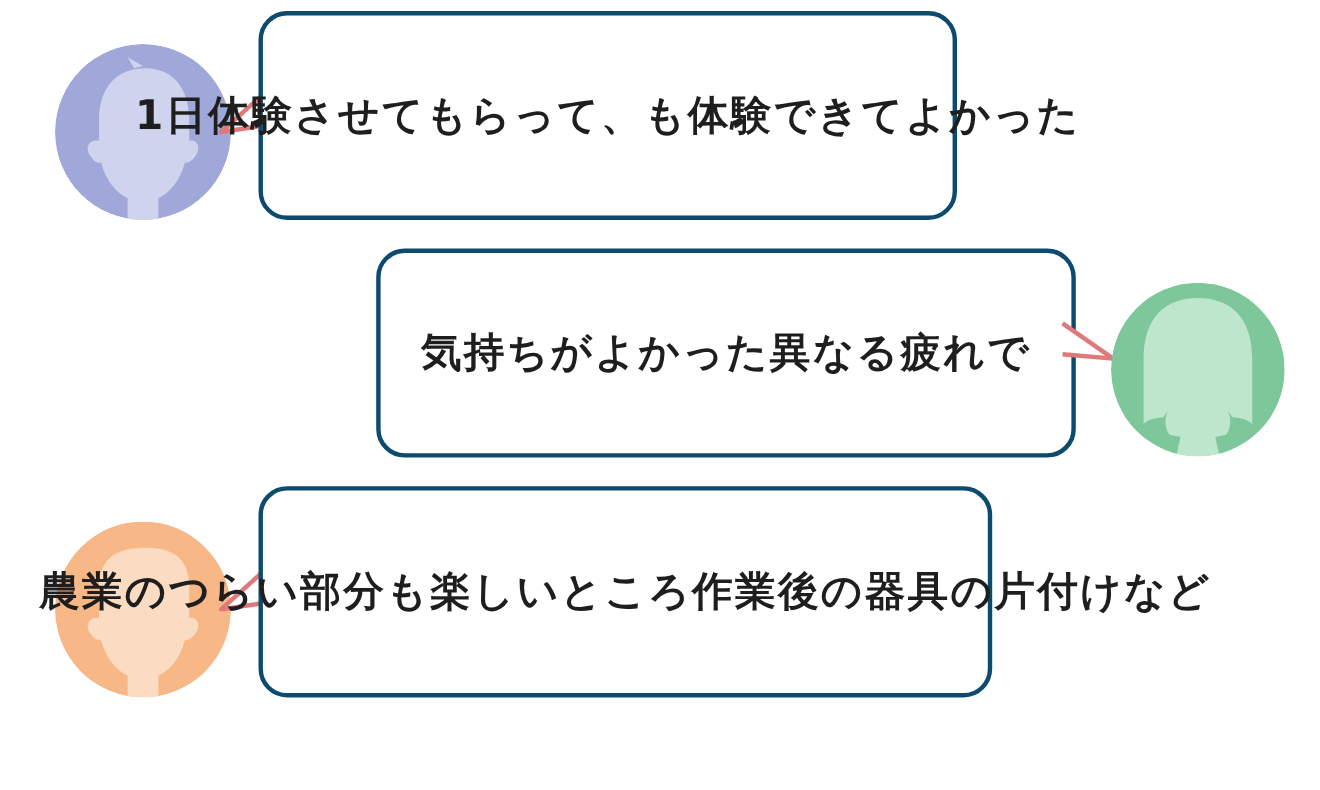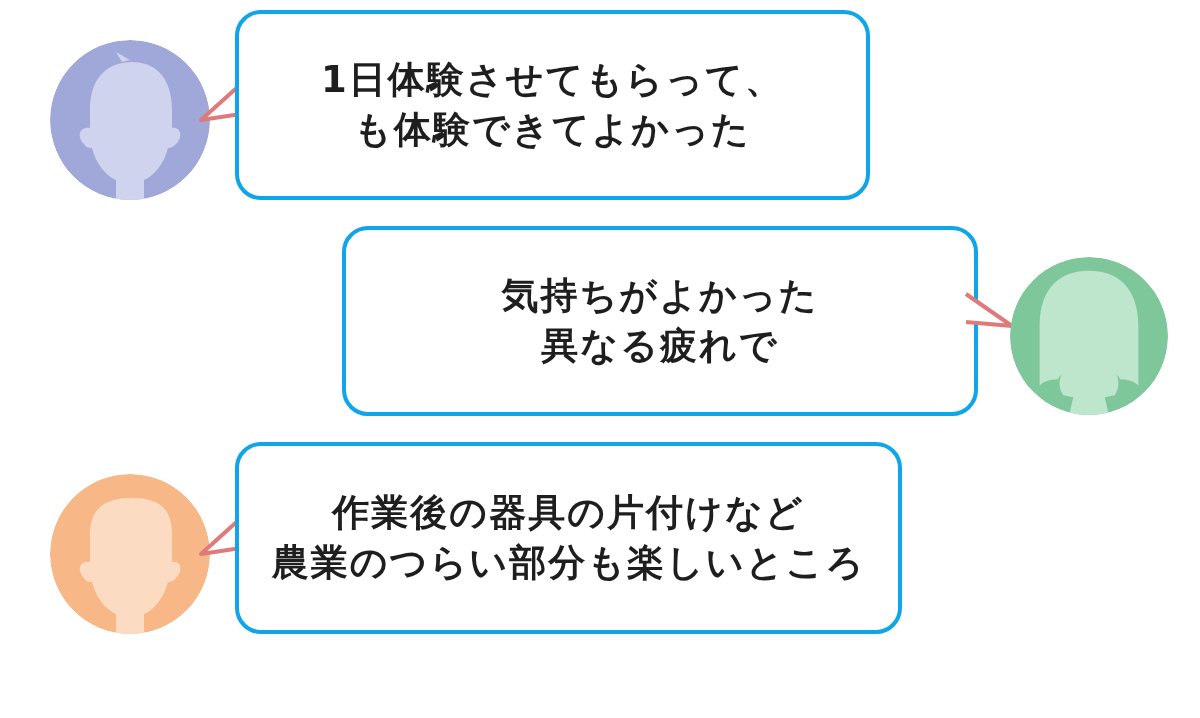--- a/index.html
+++ b/index.html
@@ -4,22 +4,22 @@
 <style>
   html, body { margin:0; padding:0; }
   body {
     width:1200px; height:718px; background:#ffffff; position:relative; overflow:hidden;
     font-family: "DejaVu Sans", sans-serif;
   }
   .avatar { position:absolute; border-radius:50%; overflow:hidden; }
   .avatar svg { width:100%; height:100%; display:block; }
   .bubble {
     position:absolute; box-sizing:border-box; background:#ffffff;
-    border:4px solid #0ea5e9; border-radius:26px;
-    display:flex; flex-direction:column; justify-content:center; align-items:center;
+    border:4px solid #0c4a6e; border-radius:26px;
+    display:flex; flex-direction:row; justify-content:center; align-items:center;
     color:#1e1e1e; font-weight:bold; font-size:37px; line-height:50px; text-align:center;
   }
   .bubble .line { white-space:nowrap; letter-spacing:2px; }
   .tail { position:absolute; overflow:visible; }
 </style>
 </head>
 <body>
 
 <div class="avatar" style="left:50px; top:40px; width:160px; height:160px;">
   <svg viewBox="0 0 160 160">
@@ -53,15 +53,15 @@
 <div class="avatar" style="left:50px; top:474px; width:160px; height:160px;">
   <svg viewBox="0 0 160 160">
     <circle cx="80" cy="80" r="80" fill="#f8b787"></circle>
     <path d="M40 60 C40 32 58 24 82 24 C106 24 122 32 122 60 L122 88 C130 86 134 96 126 104 C122 108 120 108 118 108 C114 124 104 136 94 140 L94 160 L66 160 L66 140 C56 136 46 124 42 108 C40 108 36 108 34 104 C26 96 30 86 40 88 Z" fill="#fbdcc2"></path>
   </svg>
 </div>
 <svg class="tail" style="left:195px; top:514px;" width="50" height="50">
   <polyline points="46,4 6,40 46,34" fill="#ffffff" stroke="#e07a7a" stroke-width="4" stroke-linejoin="round"></polyline>
 </svg>
 <div class="bubble" style="left:235px; top:442px; width:667px; height:192px;">
+  <div class="line">農業のつらい部分も楽しいところ</div>
   <div class="line">作業後の器具の片付けなど</div>
-  <div class="line">農業のつらい部分も楽しいところ</div>
 </div>
 
 </body></html>

